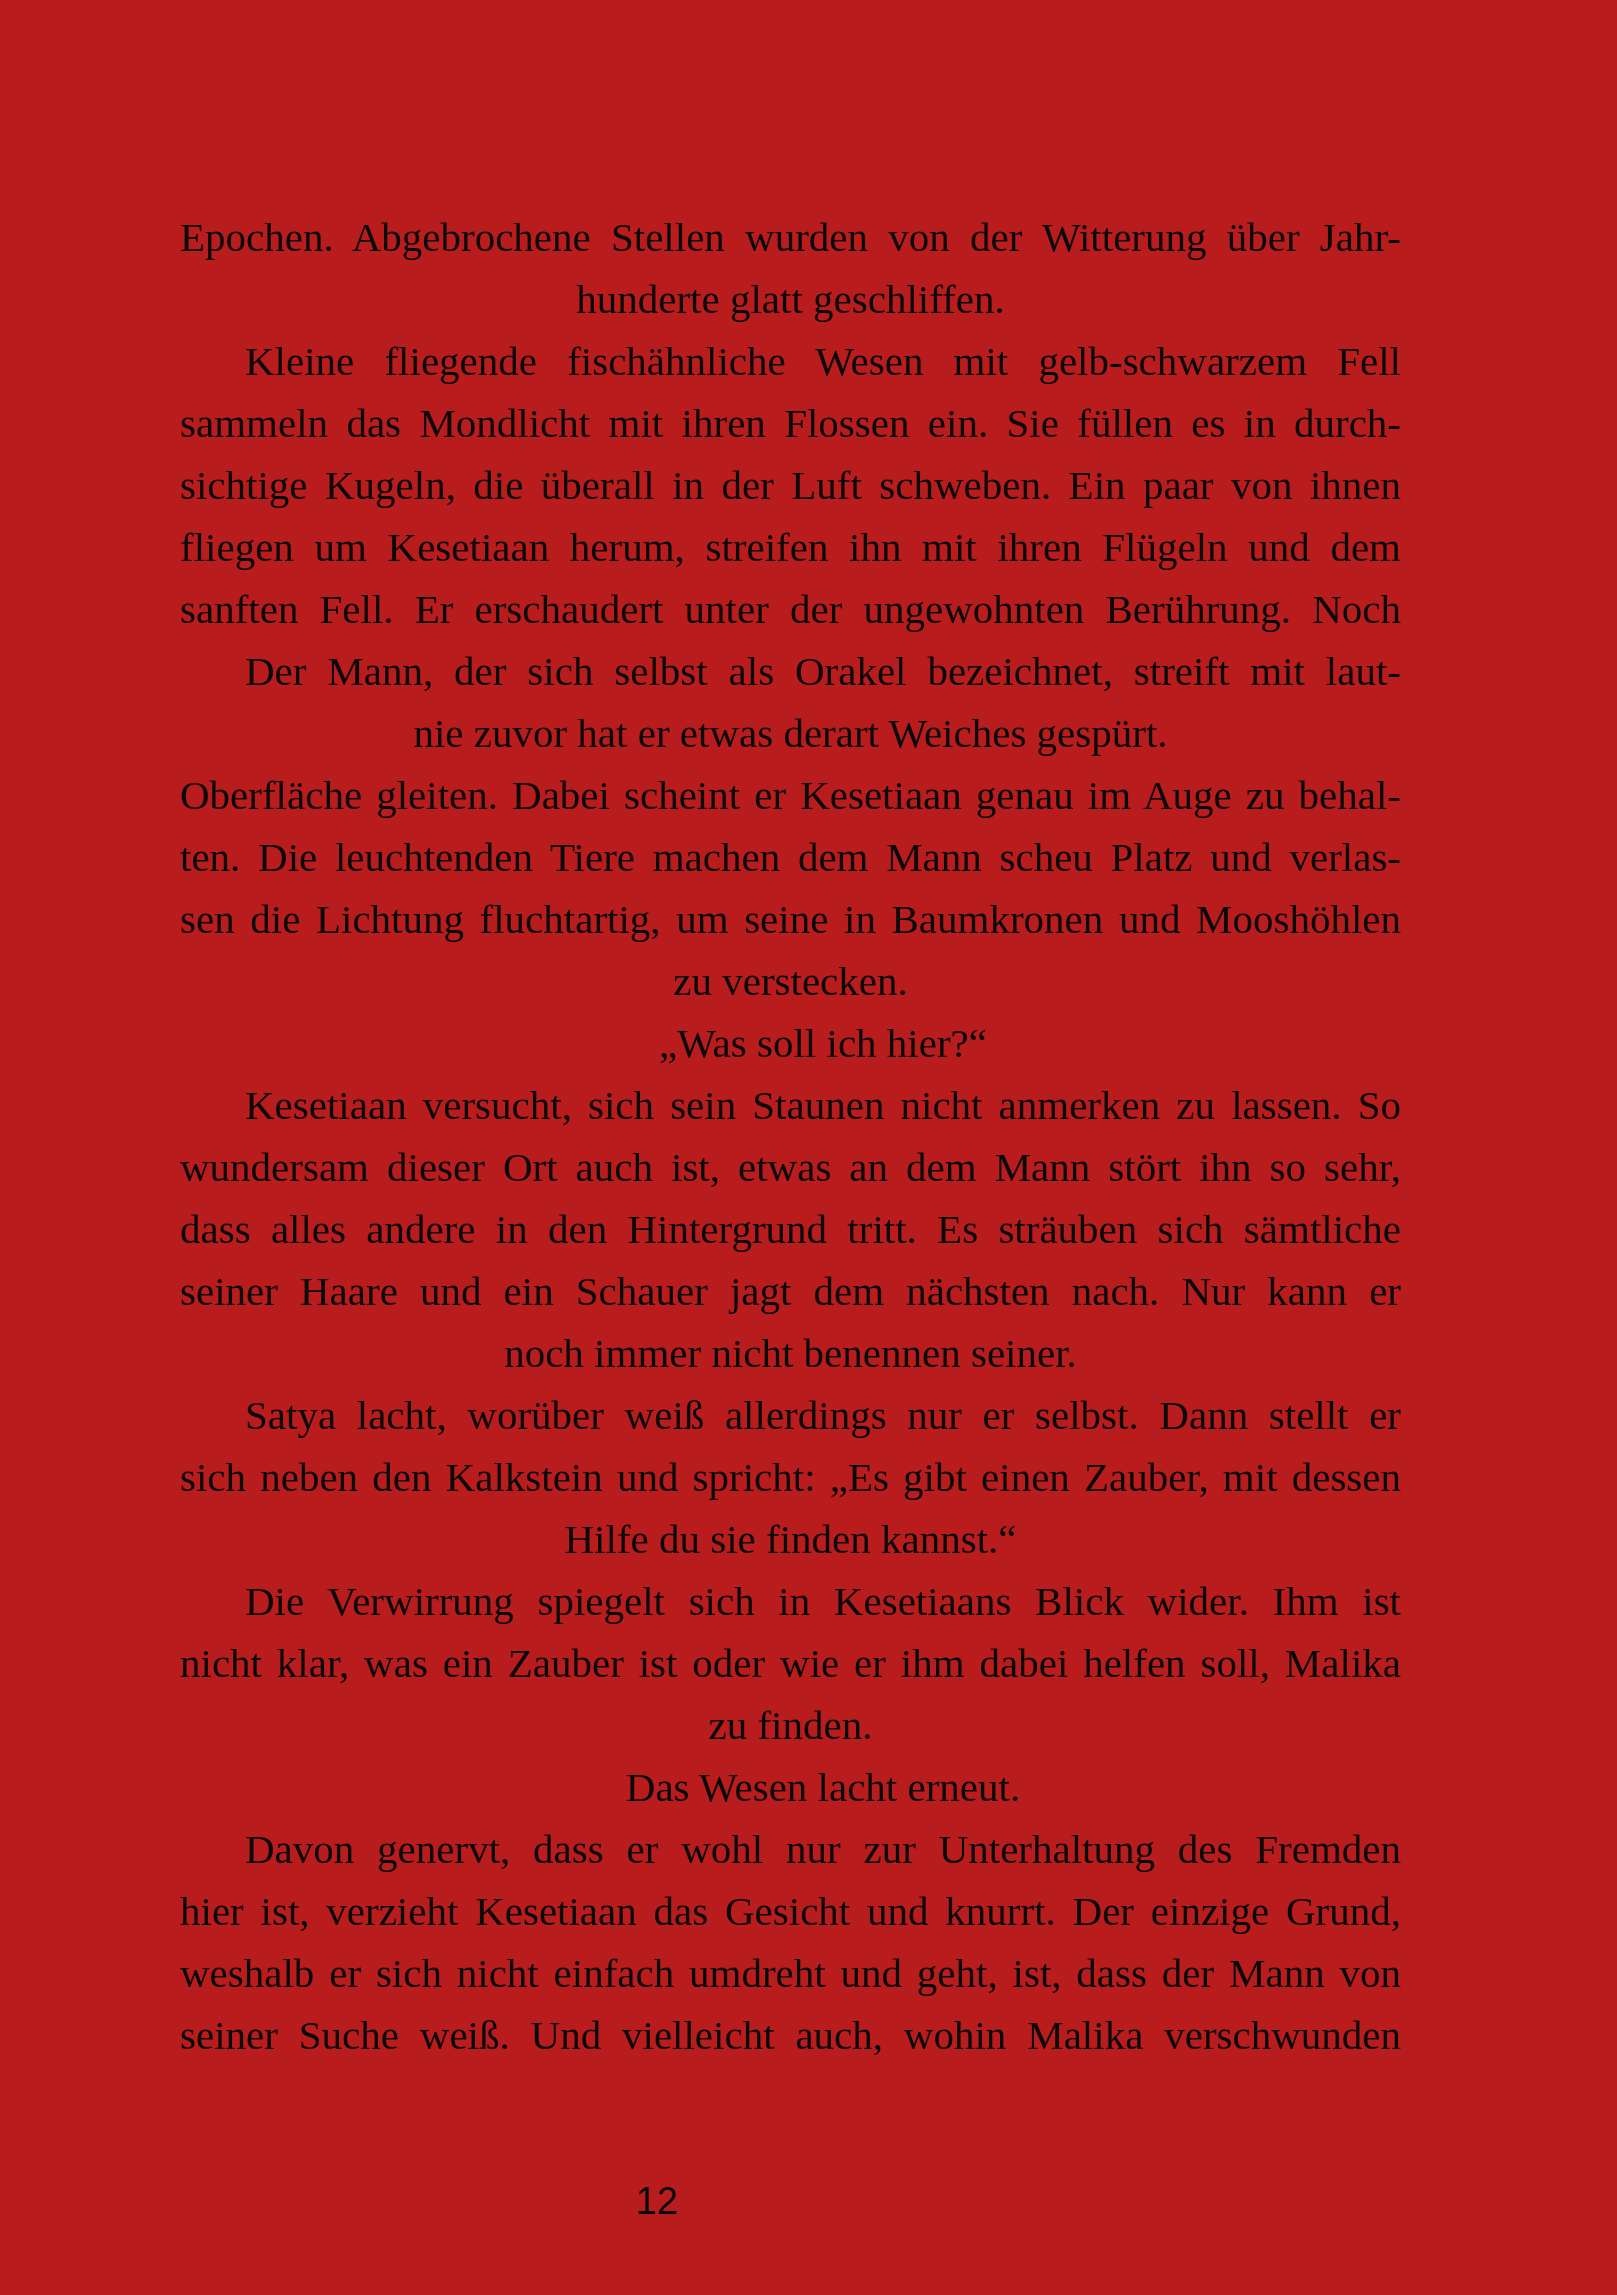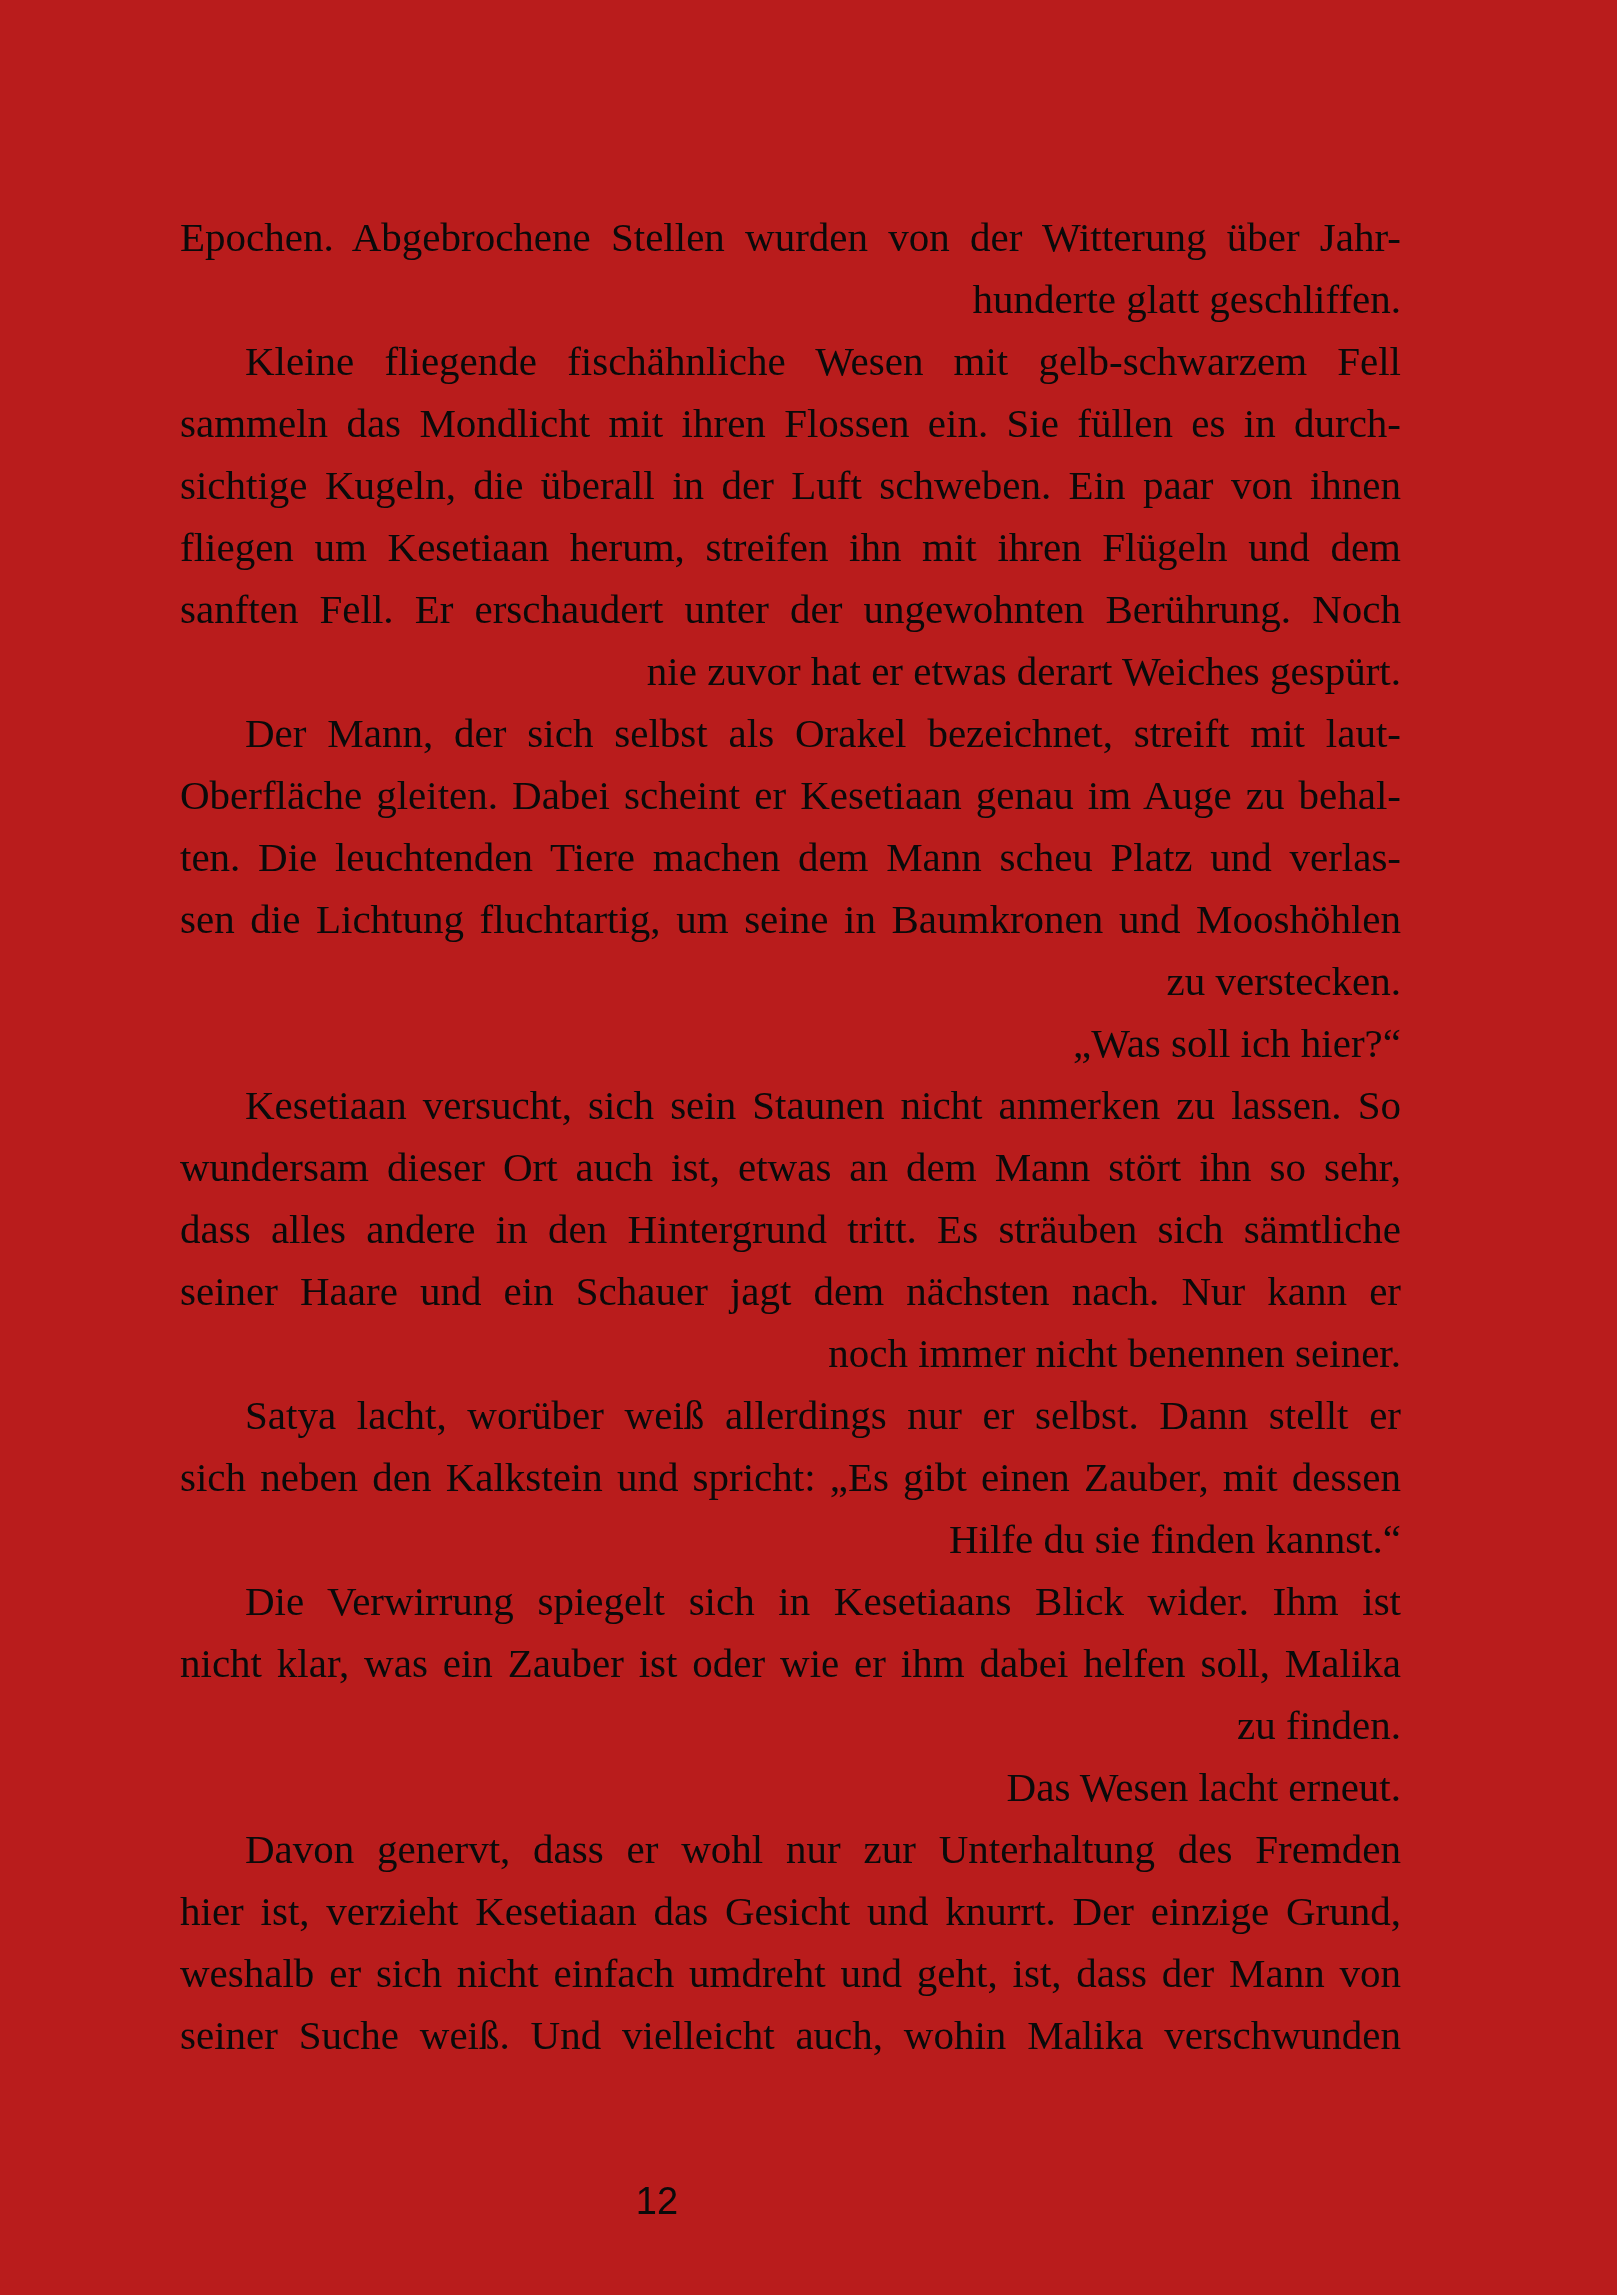--- a/index.html
+++ b/index.html
@@ -25,21 +25,21 @@
     left: 180px;
     top: 206px;
     width: 1221px;
     font-family: "Liberation Serif", "DejaVu Serif", serif;
     font-size: 41px;
     line-height: 62px;
     color: #0a0a0a;
     -webkit-font-smoothing: antialiased;
   }
   .line {
-    text-align: right;
+    text-align: center;
     white-space: normal;
   }
   .line.just {
     text-align: justify;
     text-align-last: justify;
   }
   .line.indent {
     padding-left: 65px;
   }
   .folio {
@@ -59,22 +59,22 @@
 
 <div class="page">
   <div class="text-block">
       <div class="line just">Epochen. Abgebrochene Stellen wurden von der Witterung über Jahr-</div>
       <div class="line">hunderte glatt geschliffen.</div>
       <div class="line indent just">Kleine fliegende fischähnliche Wesen mit gelb-schwarzem Fell</div>
       <div class="line just">sammeln das Mondlicht mit ihren Flossen ein. Sie füllen es in durch-</div>
       <div class="line just">sichtige Kugeln, die überall in der Luft schweben. Ein paar von ihnen</div>
       <div class="line just">fliegen um Kesetiaan herum, streifen ihn mit ihren Flügeln und dem</div>
       <div class="line just">sanften Fell. Er erschaudert unter der ungewohnten Berührung. Noch</div>
+      <div class="line indent just">Der Mann, der sich selbst als Orakel bezeichnet, streift mit laut-</div>
       <div class="line">nie zuvor hat er etwas derart Weiches gespürt.</div>
-      <div class="line indent just">Der Mann, der sich selbst als Orakel bezeichnet, streift mit laut-</div>
       <div class="line just">Oberfläche gleiten. Dabei scheint er Kesetiaan genau im Auge zu behal-</div>
       <div class="line just">ten. Die leuchtenden Tiere machen dem Mann scheu Platz und verlas-</div>
       <div class="line just">sen die Lichtung fluchtartig, um seine in Baumkronen und Mooshöhlen</div>
       <div class="line">zu verstecken.</div>
       <div class="line indent">„Was soll ich hier?“</div>
       <div class="line indent just">Kesetiaan versucht, sich sein Staunen nicht anmerken zu lassen. So</div>
       <div class="line just">wundersam dieser Ort auch ist, etwas an dem Mann stört ihn so sehr,</div>
       <div class="line just">dass alles andere in den Hintergrund tritt. Es sträuben sich sämtliche</div>
       <div class="line just">seiner Haare und ein Schauer jagt dem nächsten nach. Nur kann er</div>
       <div class="line">noch immer nicht benennen seiner.</div>

